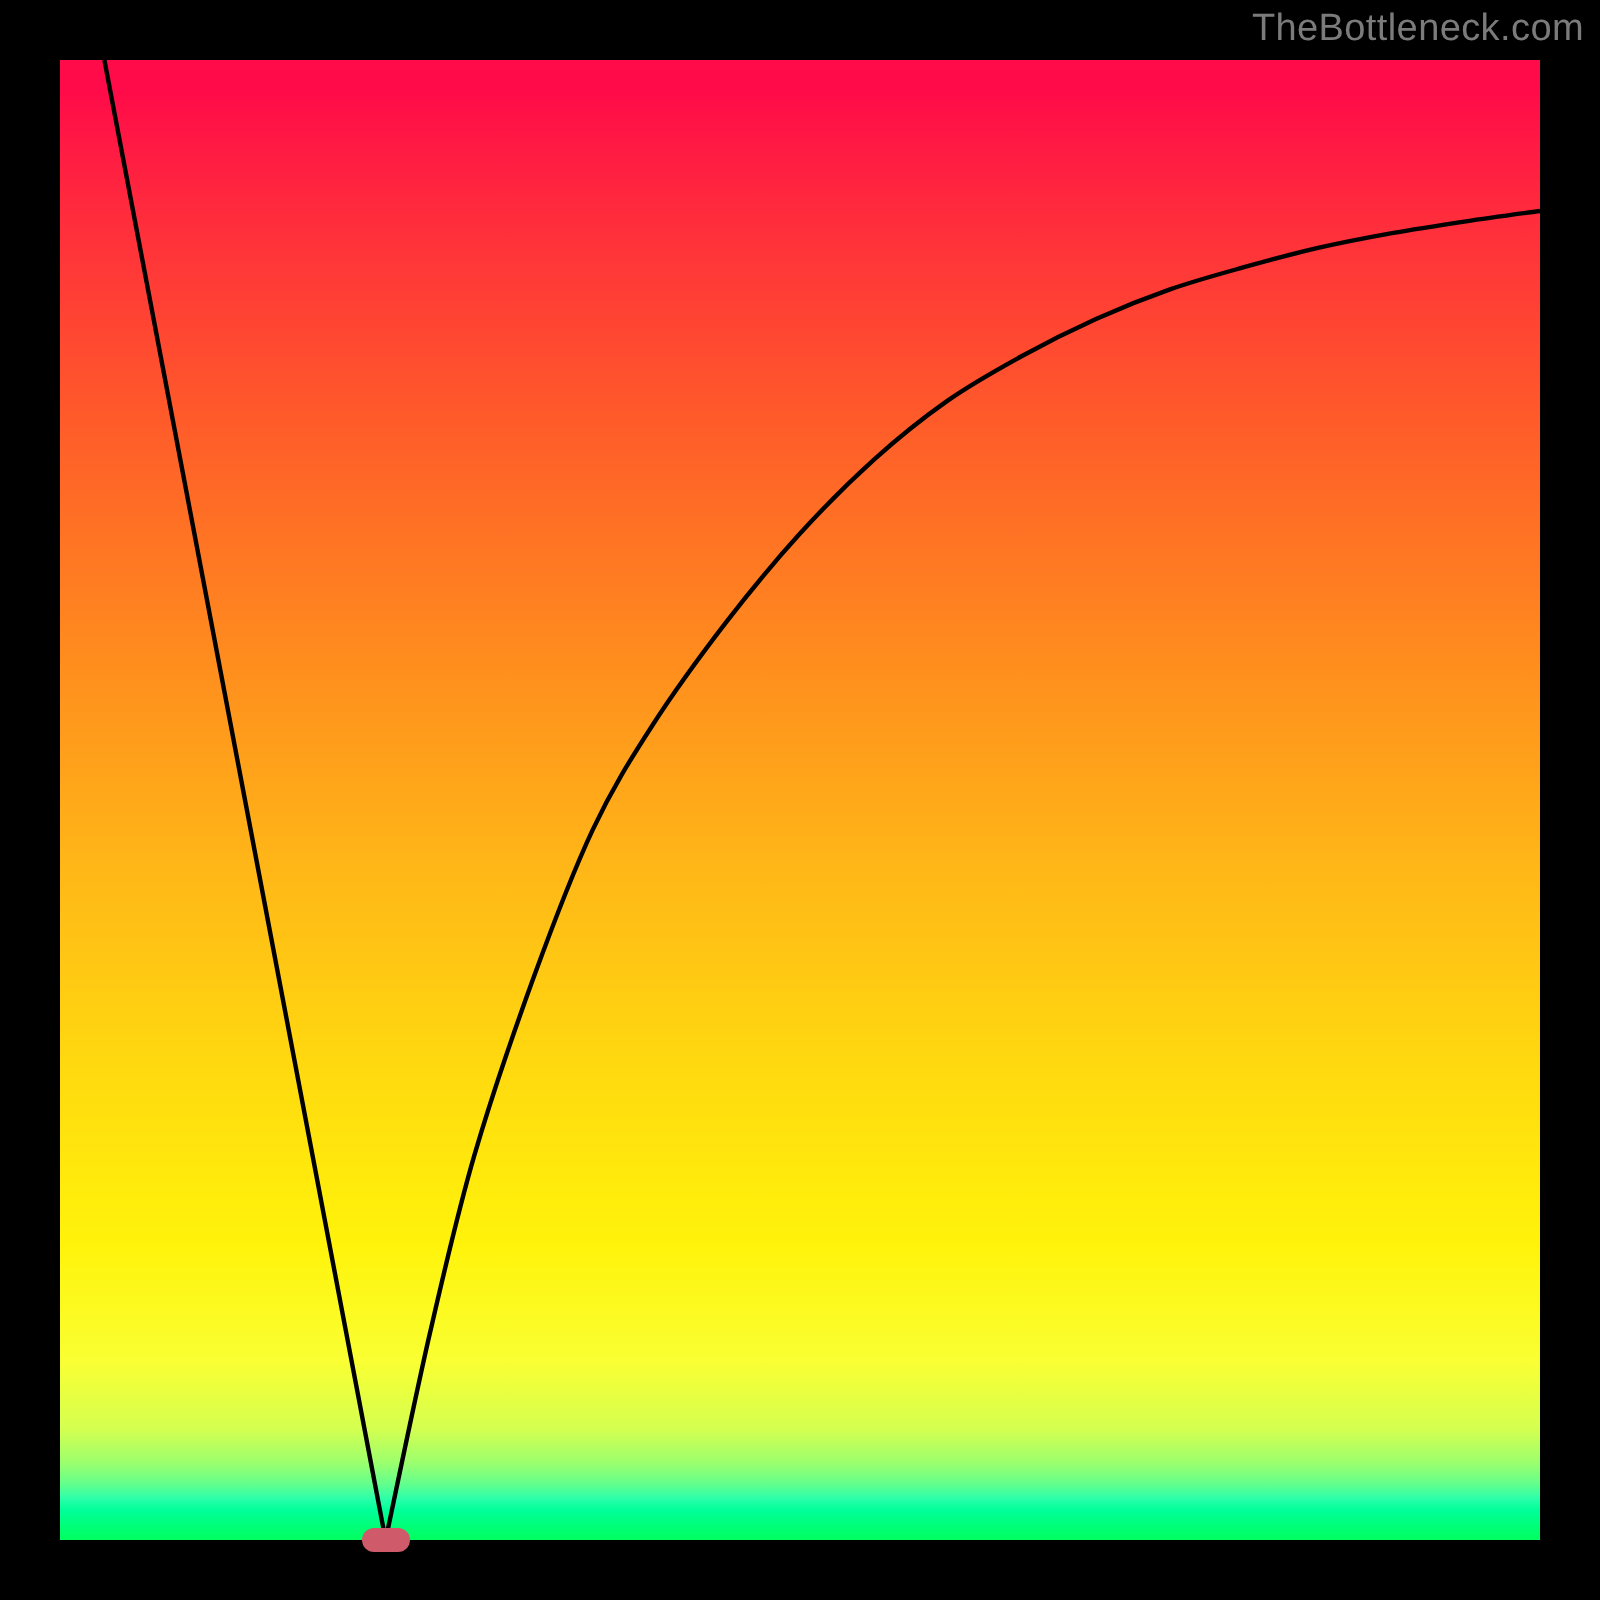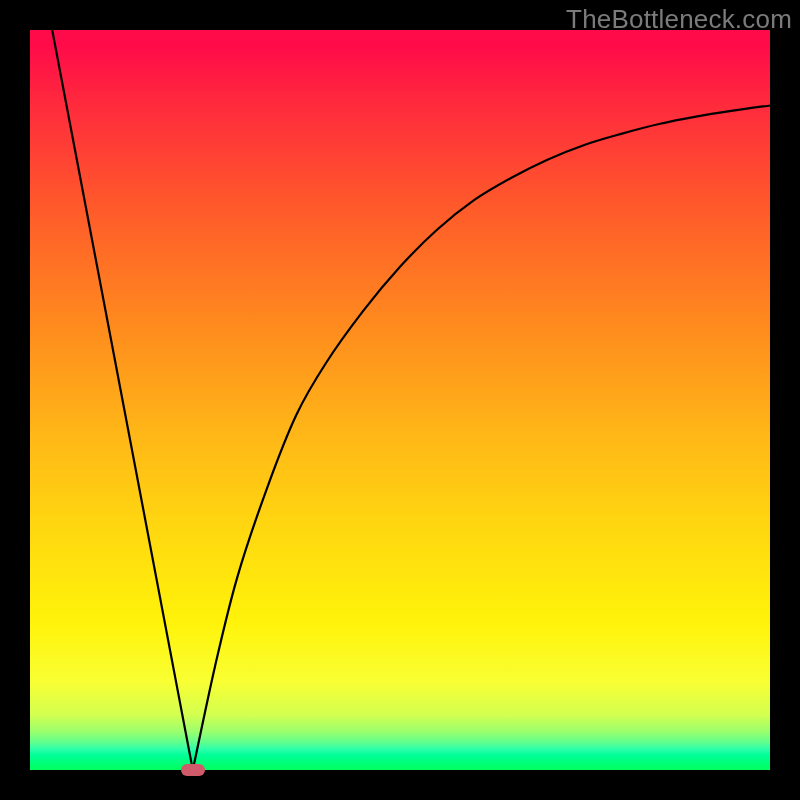--- a/index.html
+++ b/index.html
@@ -44,21 +44,21 @@
       #00ff99 98%,
       #00ff7a 99%,
       #00ff5e 100%
     );
   }
   .watermark {
     position: absolute;
     top: 4px;
     right: 8px;
     color: #7b7b7b;
-    font-size: 26px;
+    font-size: 19px;
     letter-spacing: 0.2px;
   }
   svg.curve {
     position: absolute;
     left: 0;
     top: 0;
     width: 740px;
     height: 740px;
   }
   .marker {

